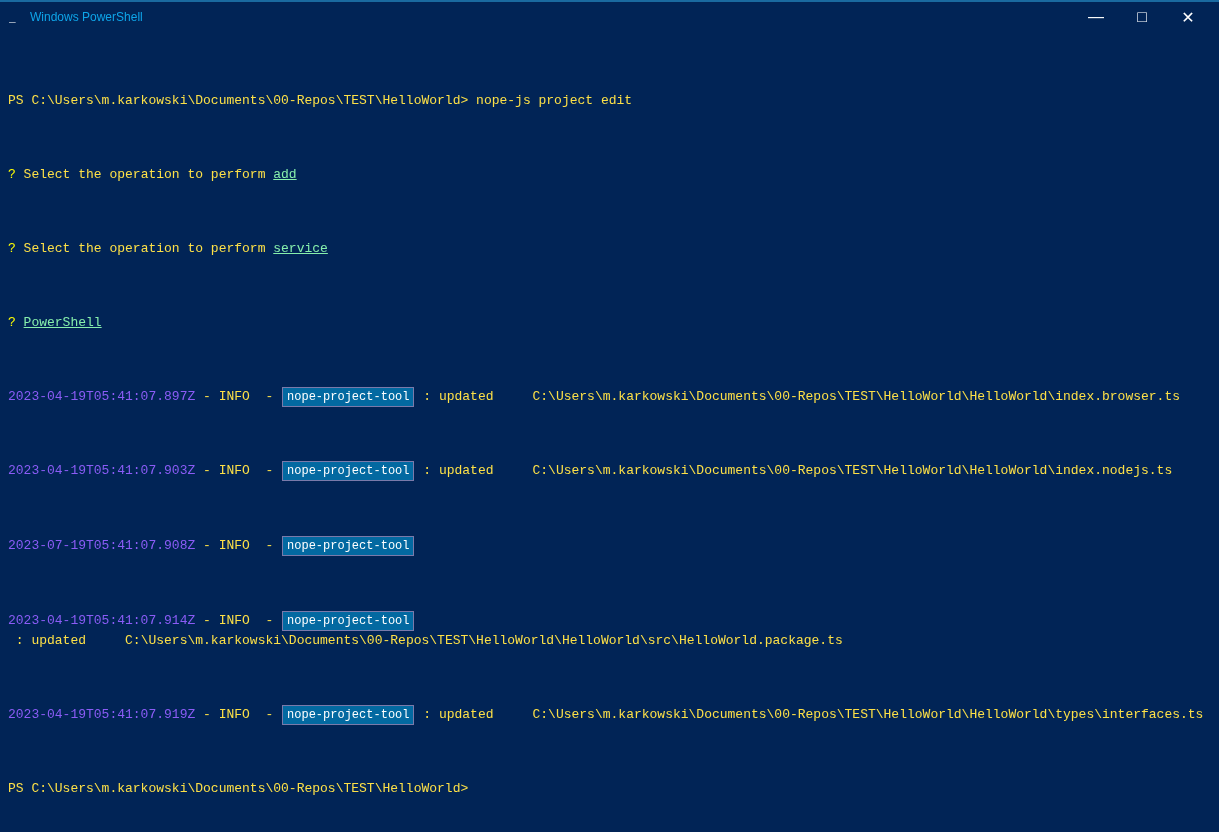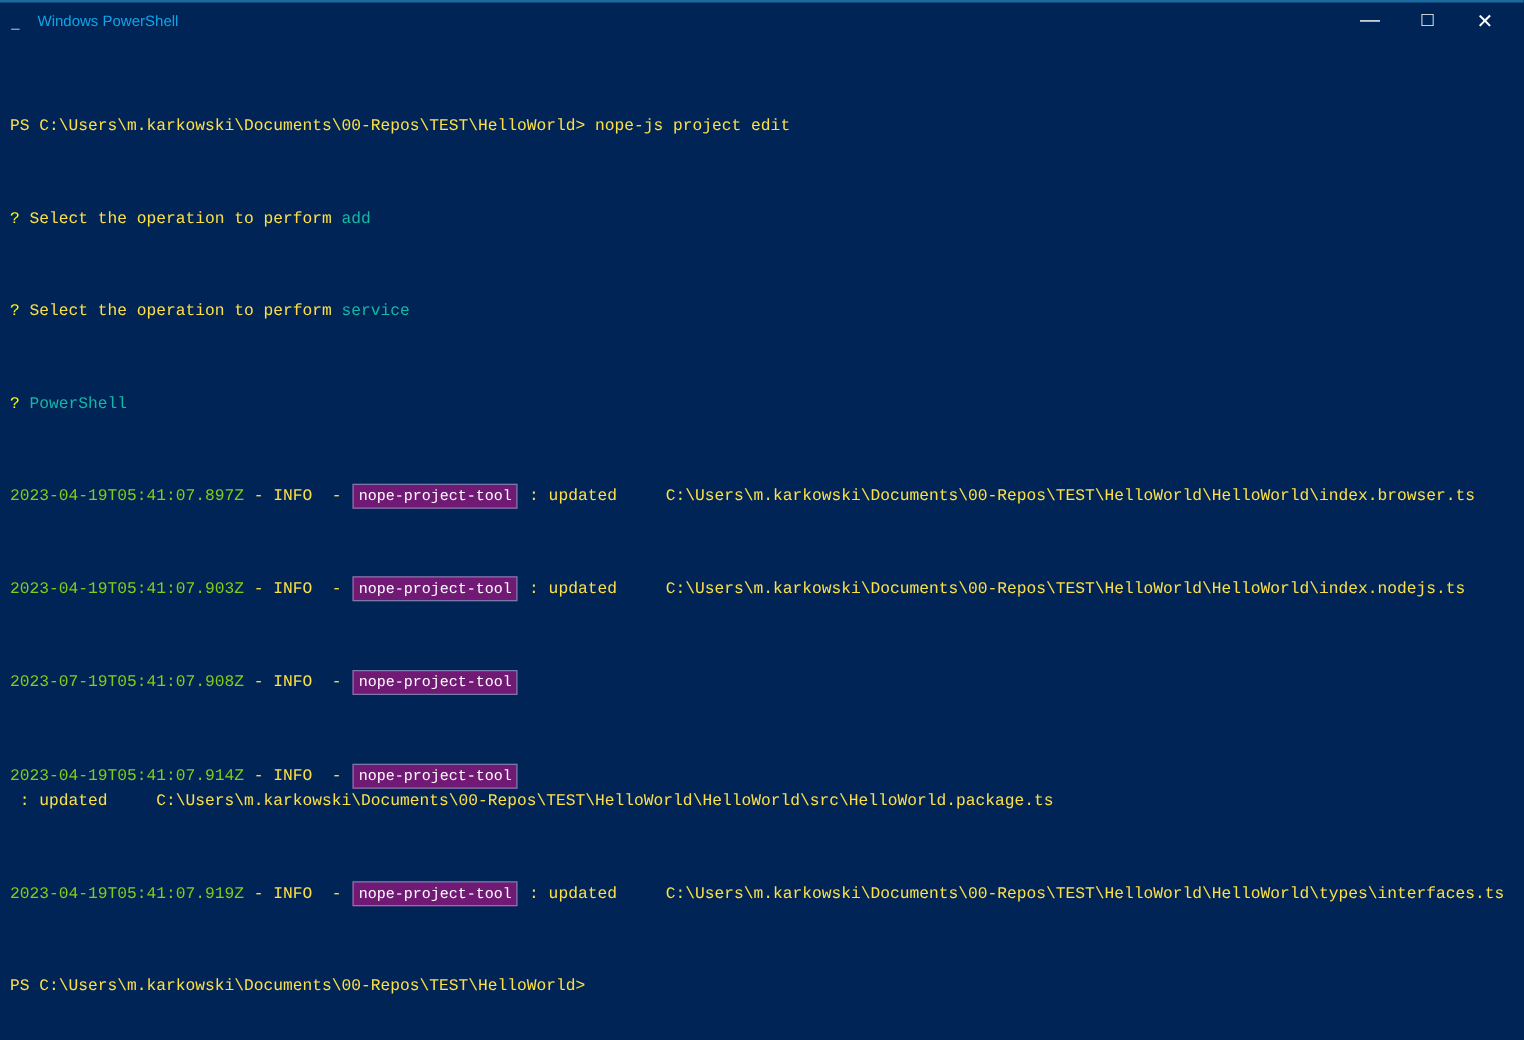--- a/index.html
+++ b/index.html
@@ -95,25 +95,25 @@
 
     .line {
       display: flex;
       flex-wrap: wrap;
       align-items: baseline;
       line-height: 1.5;
     }
 
     .text-white { color: #fde047; }
     .text-yellow { color: #ffff00; }
-    .text-cyan { color: #14b8a6; }
-    .text-lightblue { color: #84cc16; }
+    .text-cyan { color: #86efac; text-decoration: underline; }
+    .text-lightblue { color: #8b5cf6; }
 
     .badge-tool {
-      background: #701a75;
+      background: #0369a1;
       color: #ffffff;
       padding: 0px 4px;
       border: 1px solid #7a7aaa;
       font-size: 12px;
       font-family: 'Courier New', Courier, monospace;
       display: inline-block;
       margin: 0 1px;
     }
   </style>
 </head>

